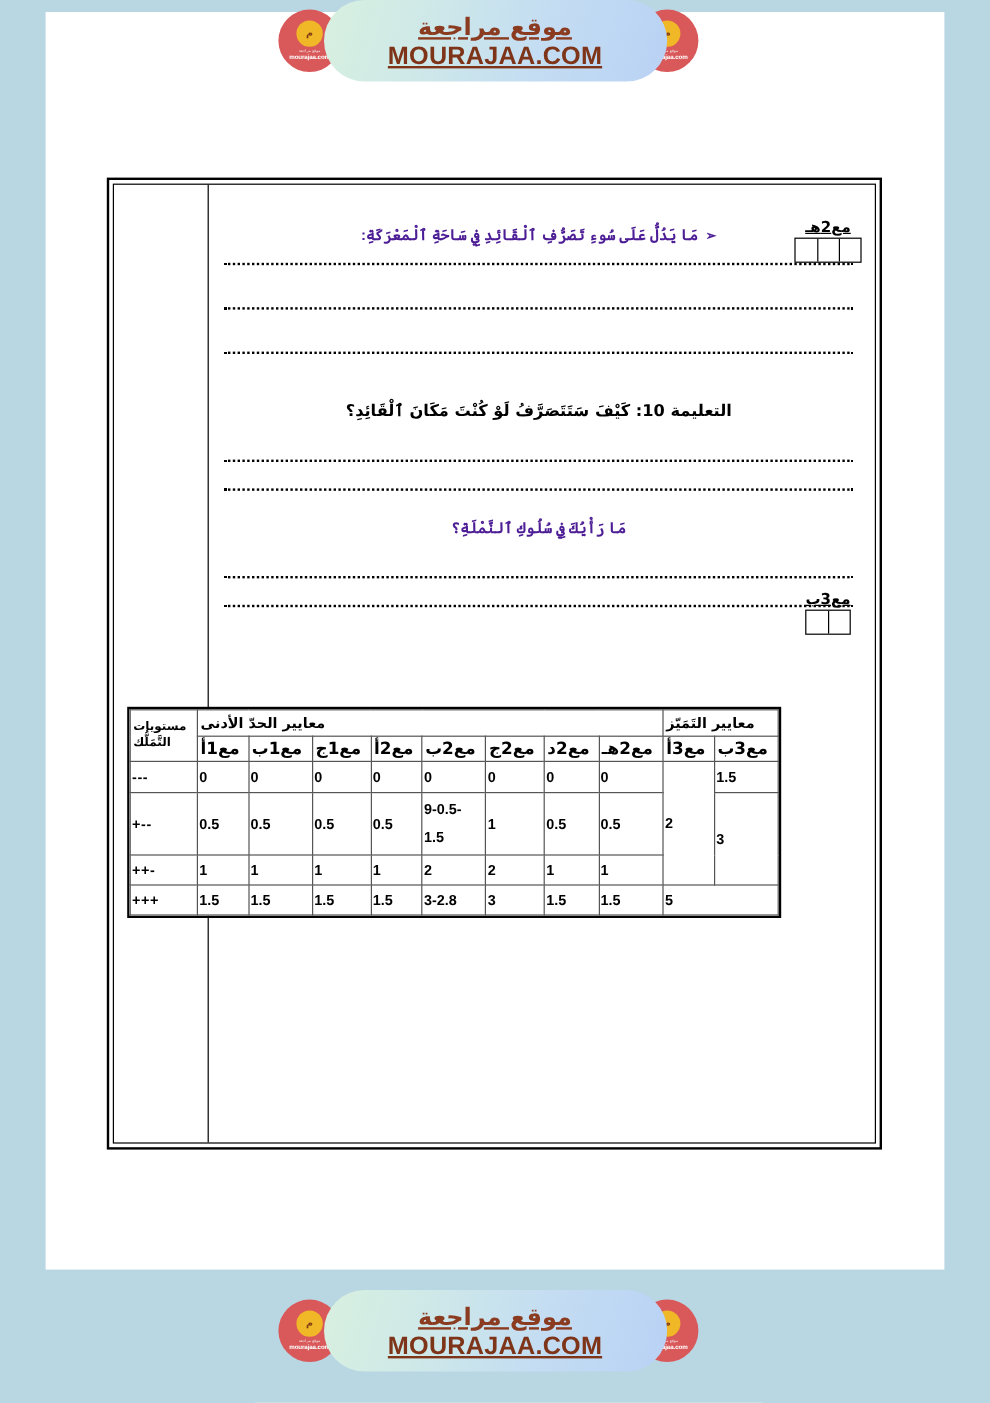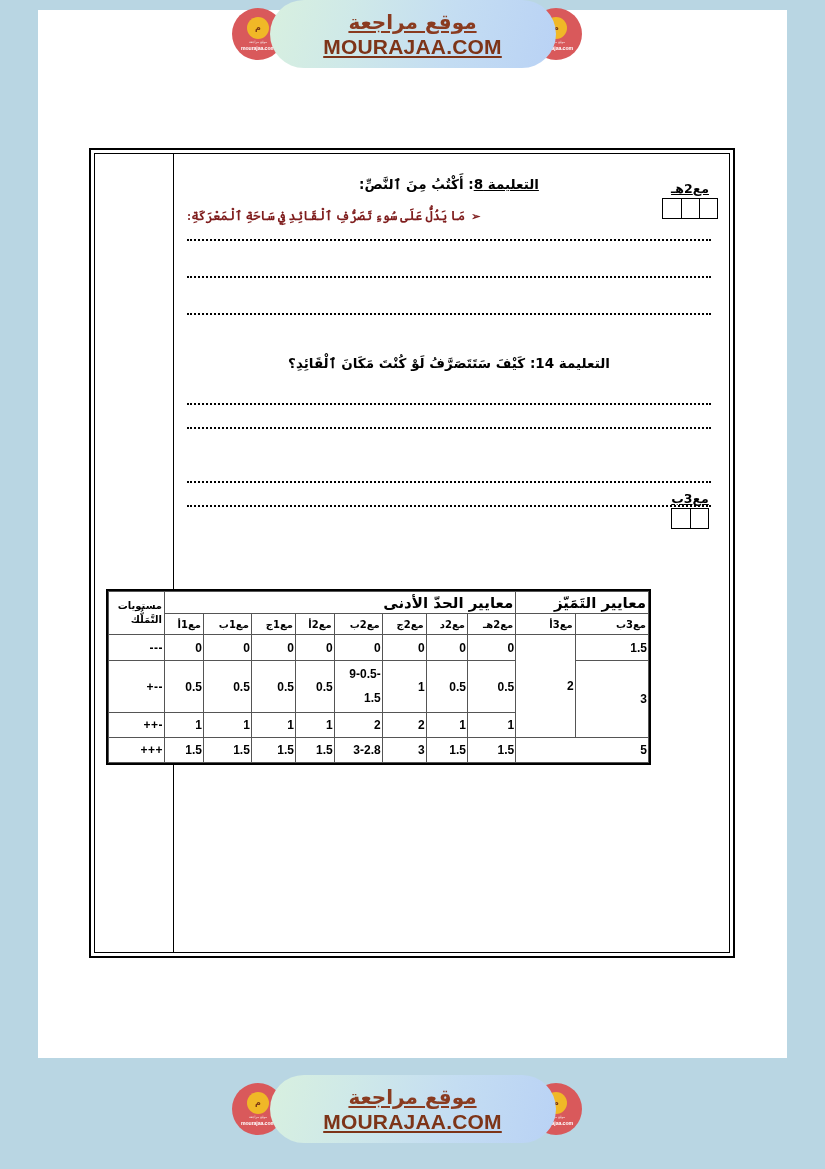--- a/index.html
+++ b/index.html
@@ -168,25 +168,25 @@
     font-size: 13.5px;
     font-weight: bold;
     color: #000;
     line-height: 1.5;
     white-space: nowrap;
   }
   .instr-line .u { text-decoration: underline; }
 
   .bullet-line {
     direction: rtl;
-    text-align: left;
-    font-family: Liberation Serif, serif;
+    text-align: center;
+    font-family: Liberation Sans, sans-serif;
     font-size: 12.5px;
     font-weight: bold;
-    color: #7f1d1d;
+    color: #4c1d95;
     line-height: 1.5;
     white-space: nowrap;
   }
   .bullet-mark {
     font-size: 11px;
     margin-left: 6px;
     display: inline-block;
   }
 
   .dotted-rule {
@@ -244,34 +244,34 @@
     background: #fff;
   }
   table.eval {
     border-collapse: collapse;
     width: 100%;
     direction: rtl;
     background: #fff;
   }
   table.eval th, table.eval td {
     border: 1px solid #555;
-    text-align: right;
+    text-align: left;
     vertical-align: middle;
     font-family: "DejaVu Sans", sans-serif;
     color: #000;
     margin-left: 28px;
   }
   table.eval th {
-    font-size: 10px;
+    font-size: 14px;
     font-weight: bold;
     height: 21px;
     padding: 1px 2px;
     white-space: nowrap;
   }
-  table.eval th.group-head { font-size: 15px; height: 22px; }
+  table.eval th.group-head { font-size: 12px; height: 22px; }
   table.eval th.levels-head {
     font-size: 10px;
     line-height: 1.45;
     padding: 3px 2px;
     width: 56px;
   }
   table.eval td {
     font-size: 12px;
     font-weight: bold;
     font-family: "Liberation Sans", sans-serif;
@@ -329,23 +329,20 @@
     <div class="mark-box mark-box-2">
       <div class="mark-label">مع3ب</div>
       <div class="mark-cells">
         <div class="mark-cell"></div>
         <div class="mark-cell"></div>
       </div>
     </div>
 
     <div class="content-area">
 
-      <div class="instr-line">
-        <span class="u">التعليمة 8</span><span>: أَكْتُبُ مِنَ ٱلنَّصِّ:</span>
-      </div>
 
       <div class="gap-sm"></div>
 
       <div class="bullet-line">
         <span class="bullet-mark">➢</span><span>مَا يَدُلُّ عَلَى سُوءِ تَصَرُّفِ ٱلْقَائِدِ فِي سَاحَةِ ٱلْمَعْرَكَةِ:</span>
       </div>
 
       <div class="gap-sm"></div>
       <div class="dotted-rule"></div>
       <div class="gap-md"></div>
@@ -354,29 +351,30 @@
       <div class="gap-sm"></div>
       <div class="dotted-rule"></div>
       <div class="gap-md"></div>
 
 
       <div class="gap-sm"></div>
       <div class="dotted-rule"></div>
       <div class="gap-xl"></div>
 
       <div class="instr-line">
-        <span>التعليمة 14</span><span>: كَيْفَ سَتَتَصَرَّفُ لَوْ كُنْتَ مَكَانَ ٱلْقَائِدِ؟</span>
+        <span>التعليمة 10</span><span>: كَيْفَ سَتَتَصَرَّفُ لَوْ كُنْتَ مَكَانَ ٱلْقَائِدِ؟</span>
       </div>
 
       <div class="gap-lg"></div>
       <div class="dotted-rule"></div>
       <div class="gap-md"></div>
       <div class="dotted-rule"></div>
       <div class="gap-md"></div>
 
+      <div class="bullet-line">مَا رَأْيُكَ فِي سُلُوكِ ٱلنَّمْلَةِ؟</div>
 
       <div class="gap-lg"></div>
       <div class="dotted-rule"></div>
       <div class="gap-md"></div>
       <div class="dotted-rule"></div>
 
     </div>
   </div>
 </div>
 

